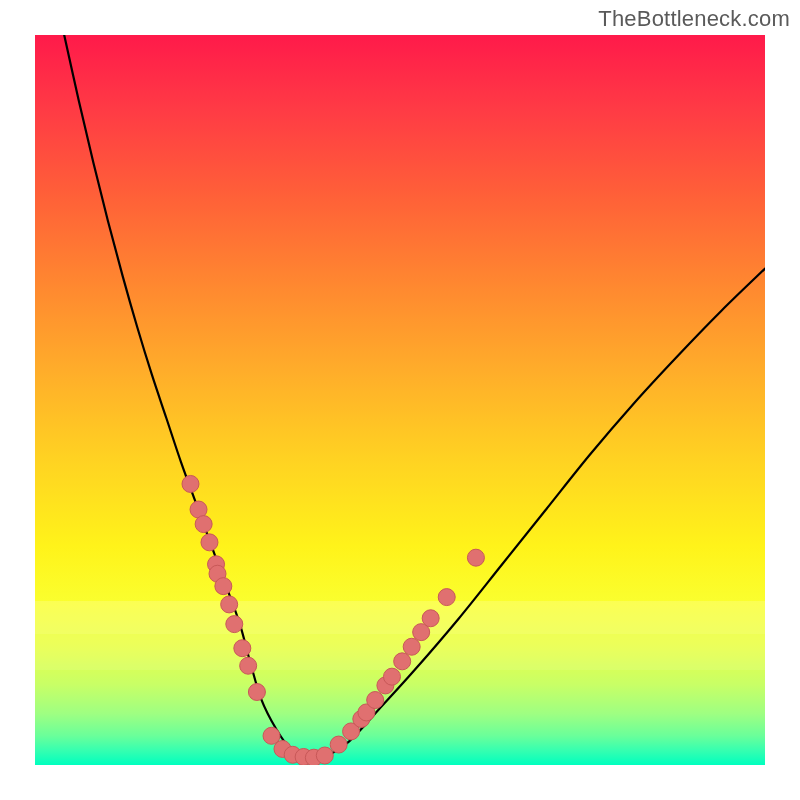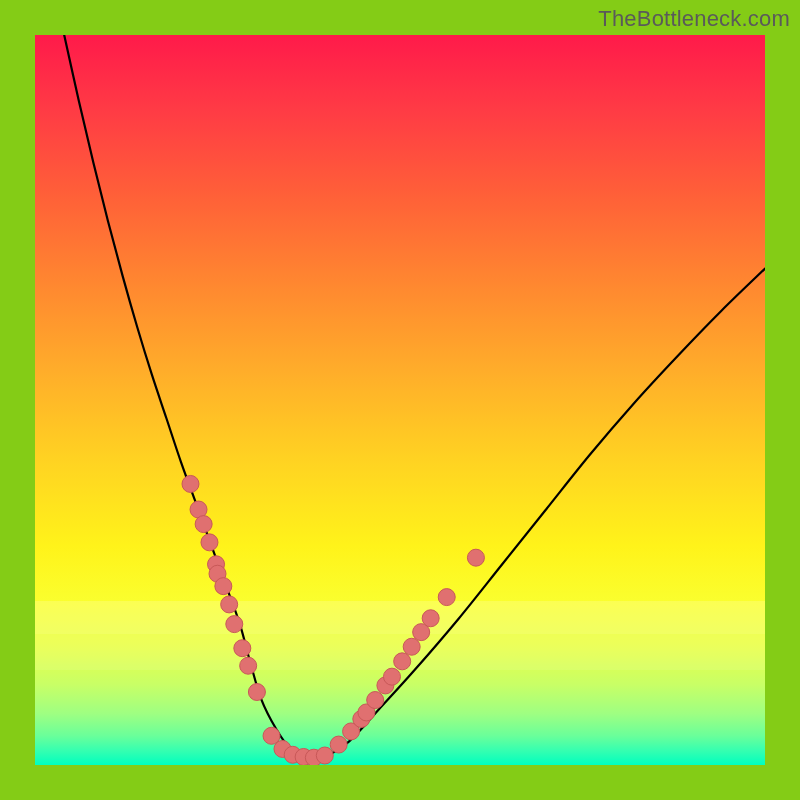--- a/index.html
+++ b/index.html
@@ -8,21 +8,21 @@
     width: 800px;
     height: 800px;
     overflow: hidden;
     background: #000;
     font-family: Arial, Helvetica, sans-serif;
   }
   .frame {
     position: relative;
     width: 800px;
     height: 800px;
-    background: #84cc16;
+    background: #ffffff;
     text-decoration: underline;
   }
   .plot {
     position: absolute;
     left: 35px;
     top: 35px;
     width: 730px;
     height: 730px;
     background: linear-gradient(
       to bottom,

